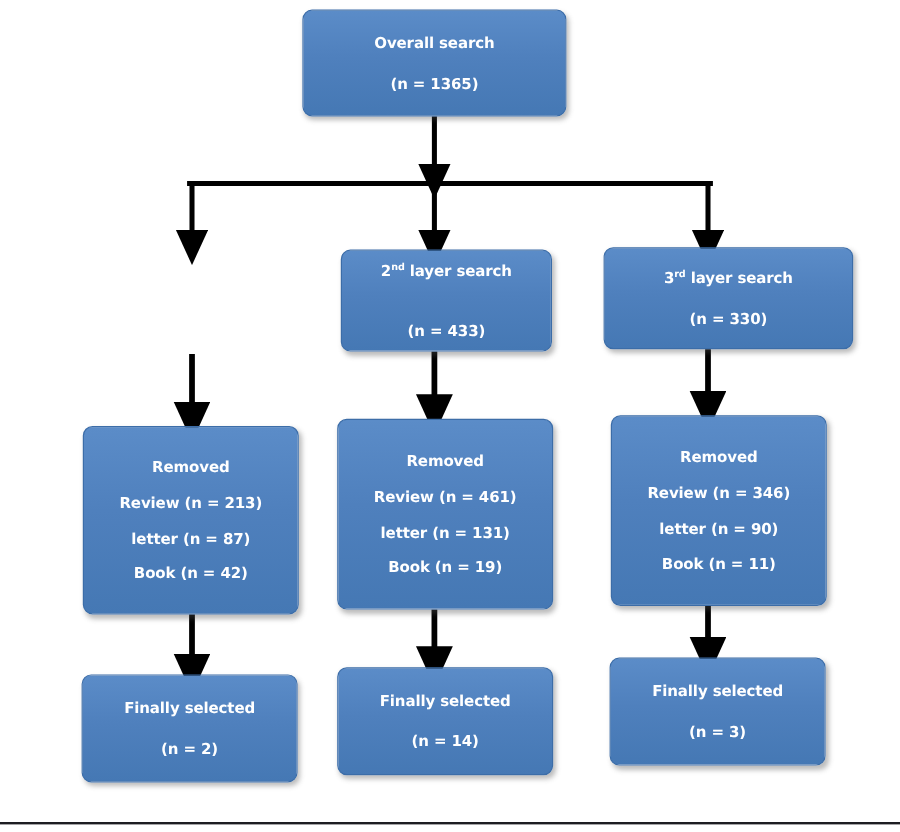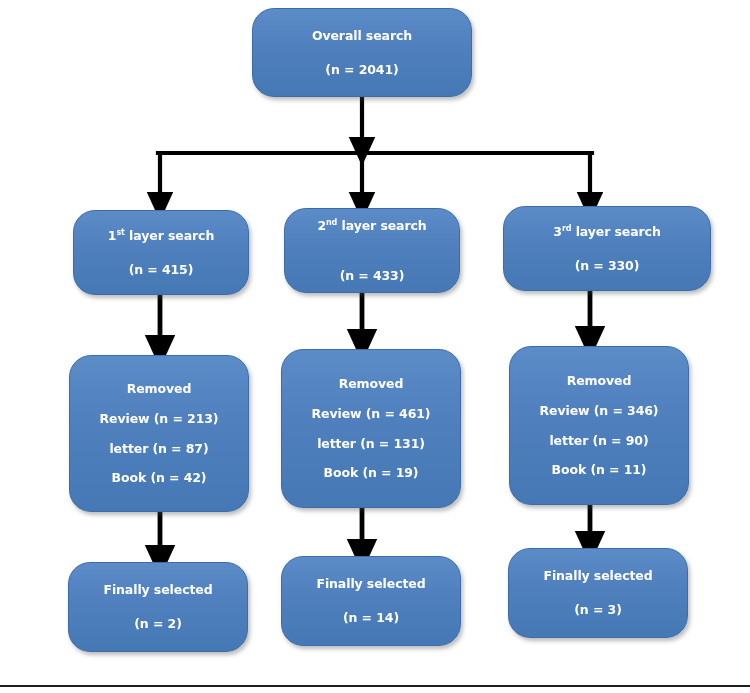--- a/index.html
+++ b/index.html
@@ -19,21 +19,21 @@
     position: absolute;
     left: 0; top: 0;
     width: 750px;
     height: 693px;
   }
 
   
   .node {
     position: absolute;
     box-sizing: border-box;
-    border-radius: 22px;
+    border-radius: 8px;
     background: linear-gradient(to bottom, #5B8CC8 0%, #4F80BD 45%, #4578B4 100%);
     border: 1px solid #3C6DA8;
     box-shadow: 2px 3px 4px rgba(80,80,80,0.38);
     color: #ffffff;
     display: flex;
     flex-direction: column;
     align-items: center;
     justify-content: center;
     text-align: left;
     font-weight: bold;
@@ -124,29 +124,23 @@
     <g>
       <path d="M362,508 L362,554" stroke="#000000" stroke-width="4.8" fill="none" marker-end="url(#arrowhead)"></path>
     </g>
     <g>
       <path d="M590,505 L590,546" stroke="#000000" stroke-width="4.8" fill="none" marker-end="url(#arrowhead)"></path>
     </g>
   </svg>
 
   <div class="node two" style="left:252px; top:8px; width:220px; height:89px;">
     <span class="line">Overall search</span>
-    <span class="line">(n = 2041)</span>
+    <span class="line">(n = 1365)</span>
   </div>
 
-  <div class="node two" style="left:73px; top:210px; width:176px; height:85px;">
-    <span class="line">
-      <span>1</span><sup>st</sup>&nbsp;<span>layer search</span>
-    </span>
-    <span class="line">(n = 415)</span>
-  </div>
 
   <div class="node two" style="left:284px; top:208px; width:176px; height:85px;gap:16px;">
     <span class="line">
       <span>2</span><sup>nd</sup>&nbsp;<span>layer search</span>
     </span>
     <span class="line">(n = 433)</span>
   </div>
 
   <div class="node two" style="left:503px; top:206px; width:208px; height:85px;">
     <span class="line">

